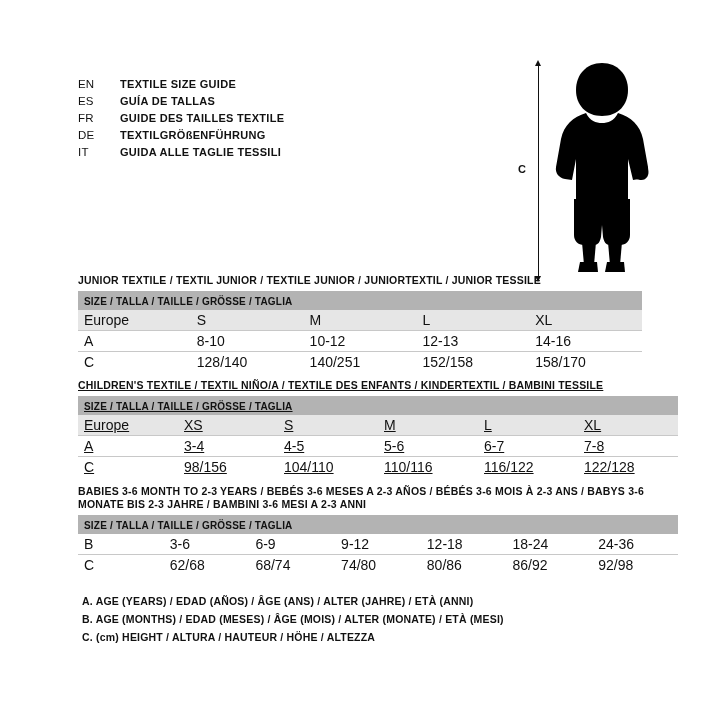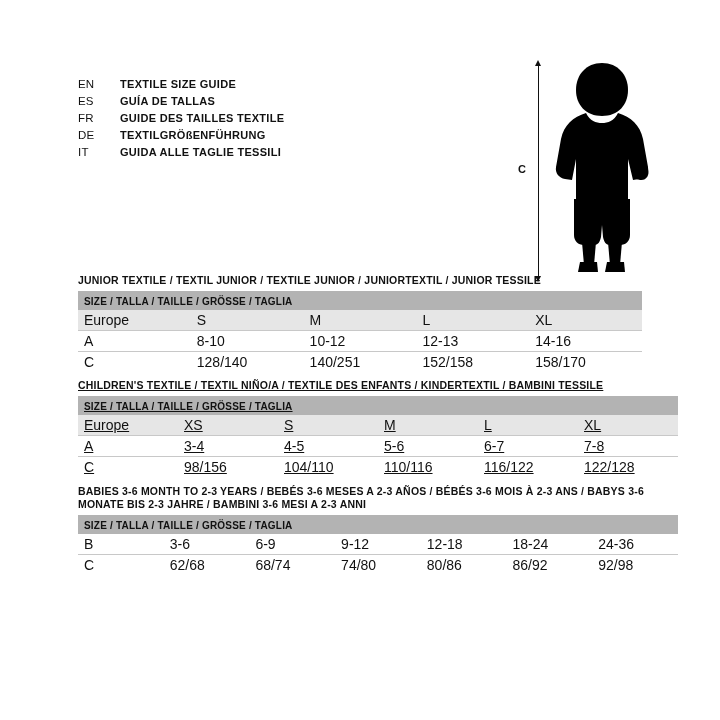--- a/index.html
+++ b/index.html
@@ -290,14 +290,19 @@
         <td>68/74</td>
         <td>74/80</td>
         <td>80/86</td>
         <td>86/92</td>
         <td>92/98</td>
       </tr>
     </tbody>
       </table>
   </div>
 
+  <div class="footnotes">
+    <div class="footnote">A. AGE (YEARS) / EDAD (AÑOS) / ÂGE (ANS) / ALTER (JAHRE) / ETÀ (ANNI)</div>
+    <div class="footnote">B. AGE (MONTHS) / EDAD (MESES) / ÂGE (MOIS) / ALTER (MONATE) / ETÀ (MESI)</div>
+    <div class="footnote">C. (cm) HEIGHT / ALTURA / HAUTEUR / HÖHE / ALTEZZA</div>
+  </div>
 
 </div>
 
 </body></html>

